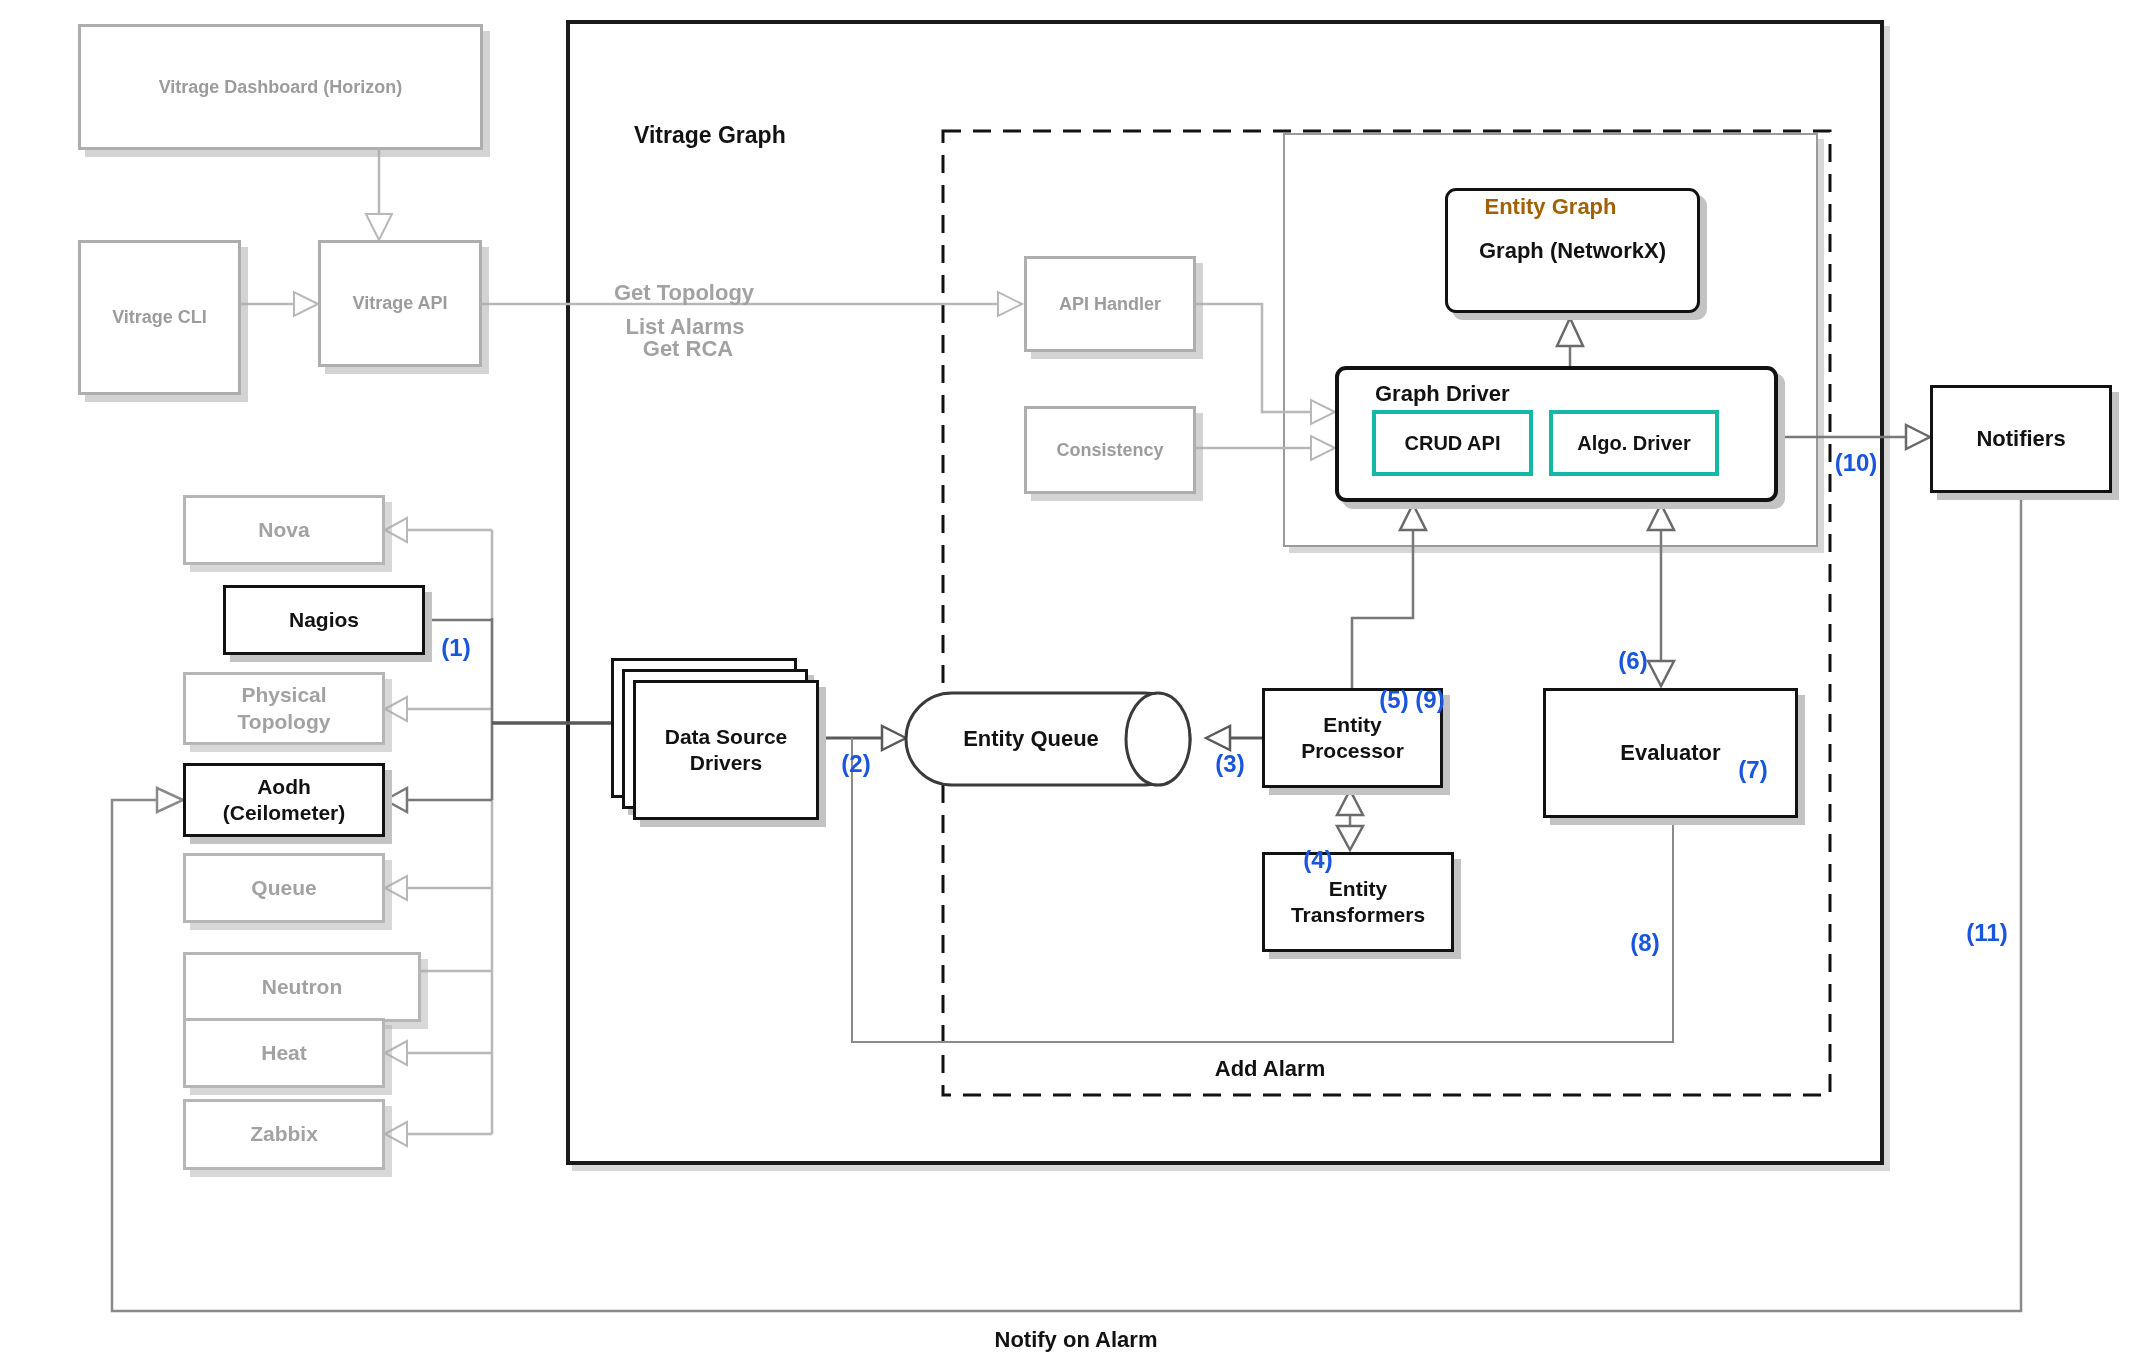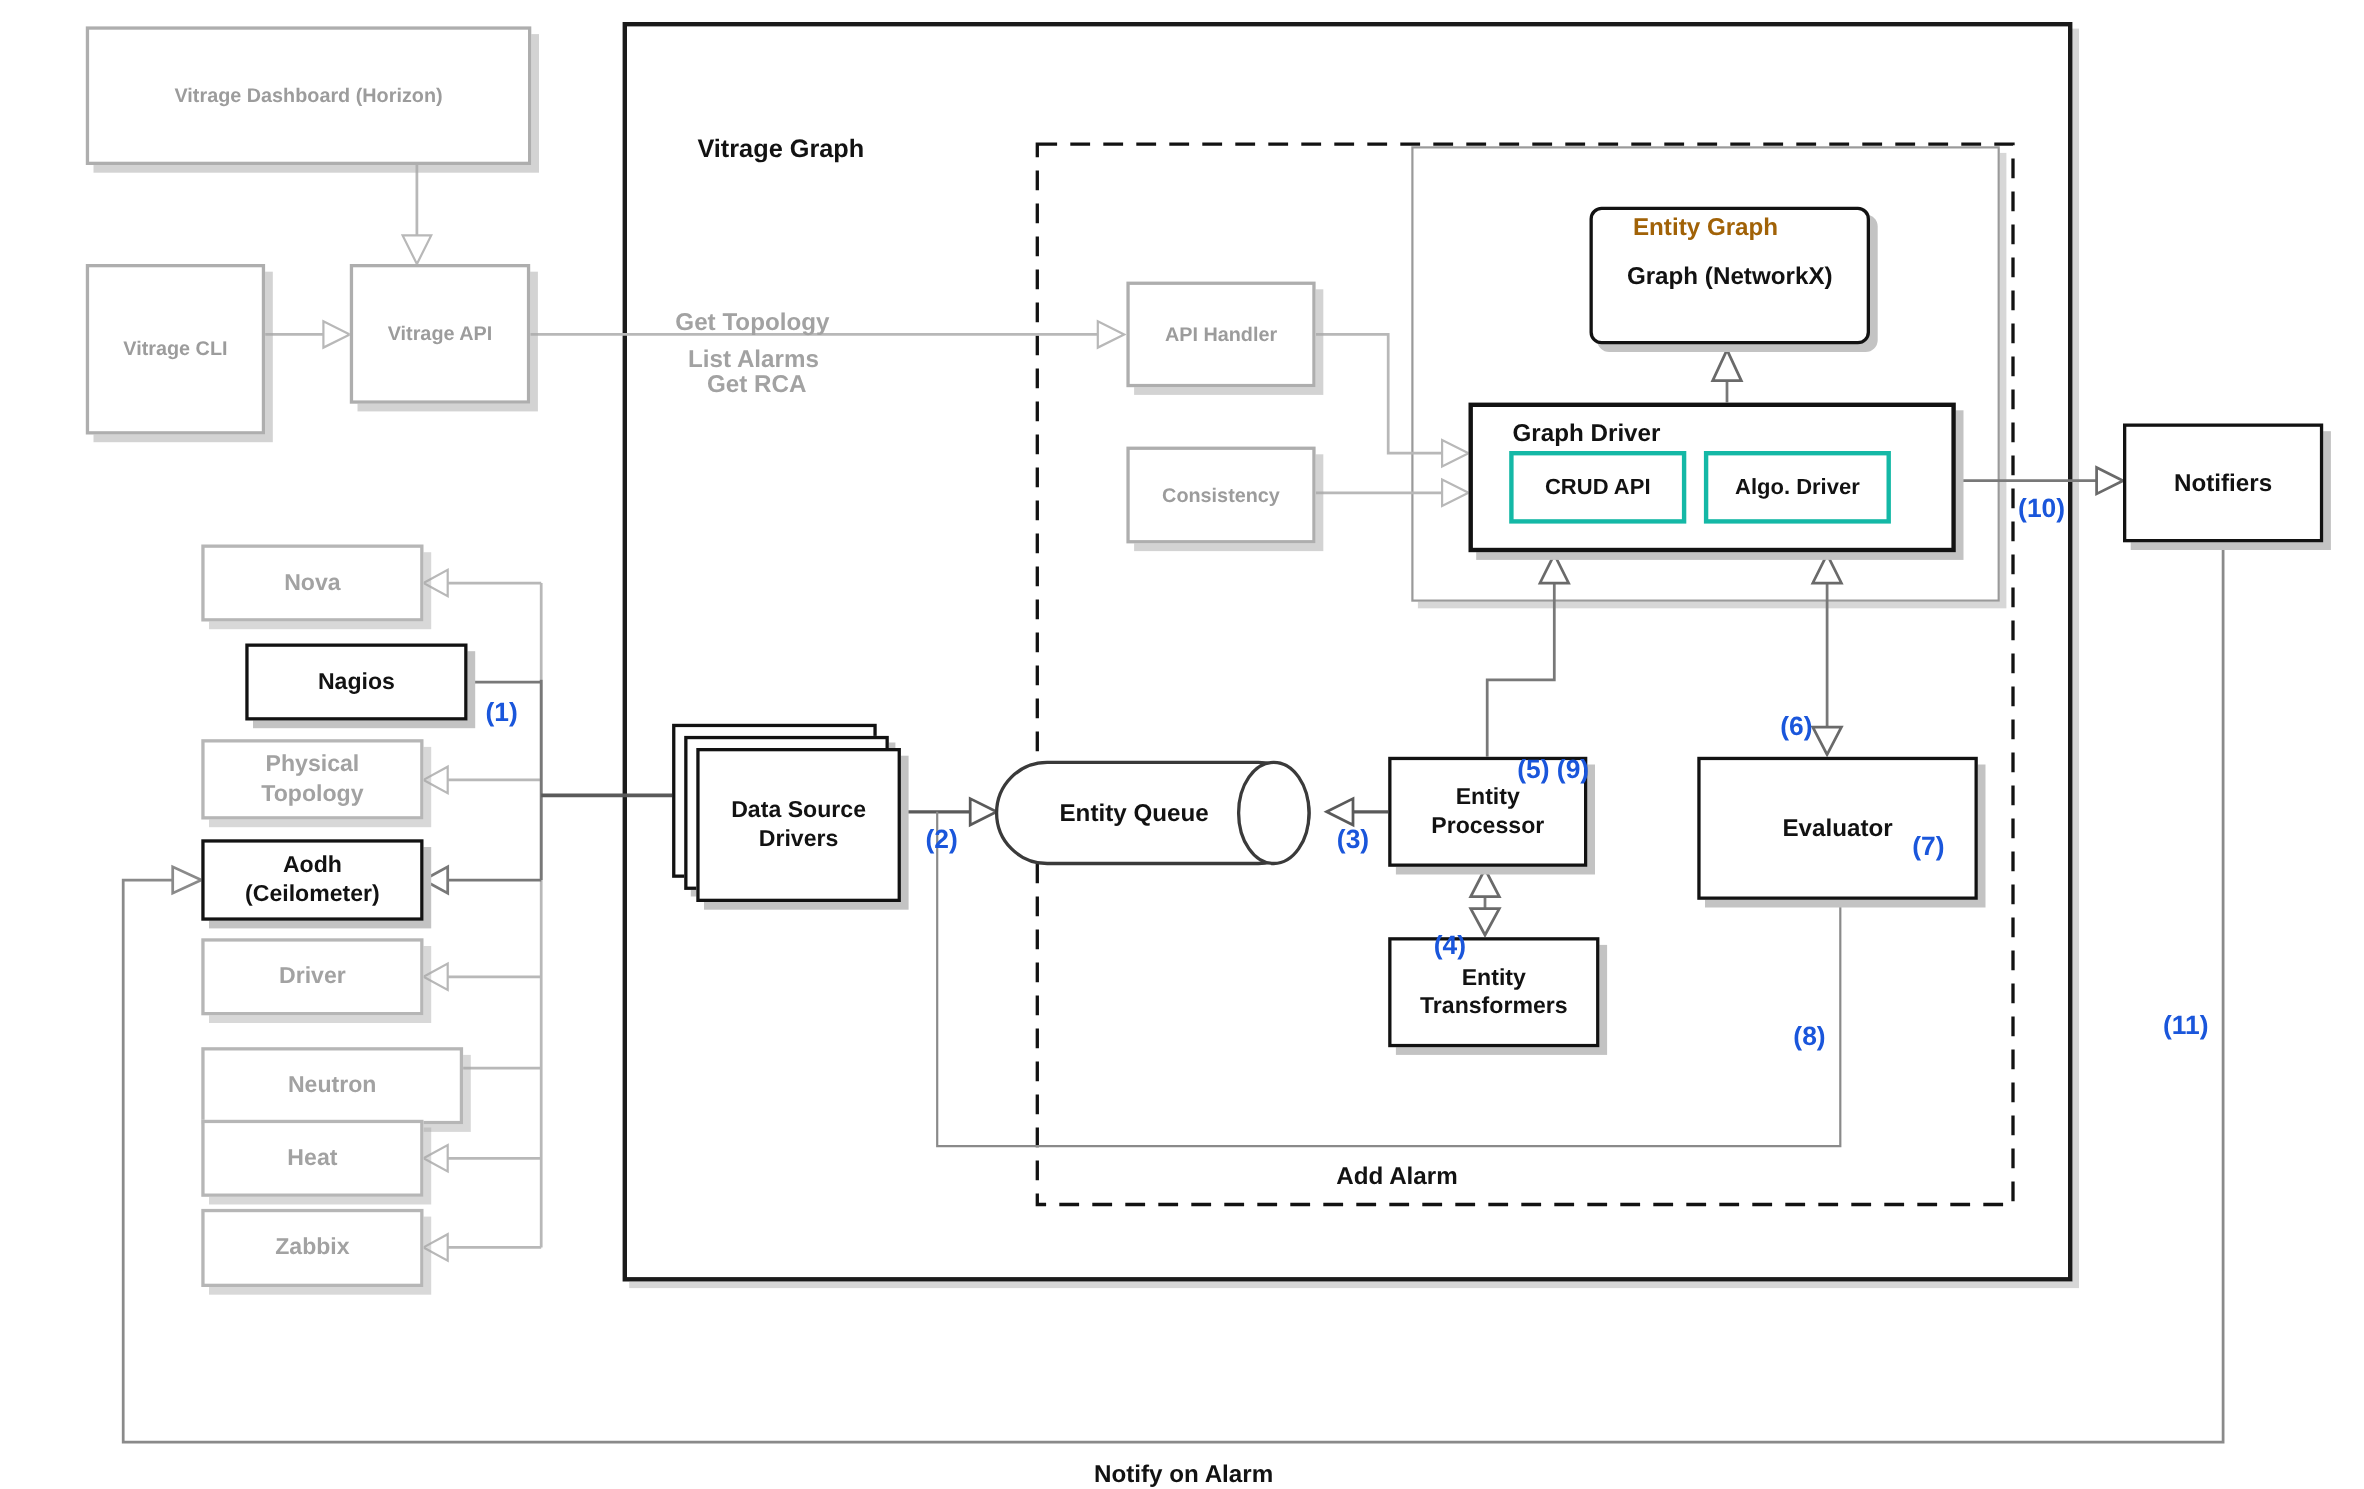--- a/index.html
+++ b/index.html
@@ -132,21 +132,21 @@
   <div class="box graybox z3" style="left:1024px;top:406px;width:172px;height:88px;">
     <span>Consistency</span>
   </div>
   <div class="box blackbox z3" style="left:1930px;top:385px;width:182px;height:108px;font-size:22px;">
     <span>Notifiers</span>
   </div>
 
   <div class="box blackbox z3" style="left:1445px;top:188px;width:255px;height:125px;font-size:22px;border-radius:11px;">
     <span>Graph (NetworkX)</span>
   </div>
-  <div class="box blackbox z3" style="left:1335px;top:366px;width:443px;height:136px;border-width:4px;justify-content:flex-start;align-items:flex-start;">
+  <div class="box blackbox z3" style="left:1335px;top:366px;width:443px;height:136px;border-width:4px;justify-content:flex-start;align-items:flex-start;border-radius:11px;">
     <span class="label" style="left:36px;top:10px;font-size:22px;color:#121212;">Graph Driver</span>
     <div class="box innerbox" style="left:33px;top:40px;width:161px;height:66px;">
       <span>CRUD API</span>
     </div>
     <div class="box innerbox" style="left:210px;top:40px;width:170px;height:66px;">
       <span>Algo. Driver</span>
     </div>
   </div>
 
   <div class="box blackbox z3" style="left:611px;top:658px;width:186px;height:140px;box-shadow:none;"></div>
@@ -180,21 +180,21 @@
   </div>
   <div class="box lightbox z3" style="left:183px;top:672px;width:202px;height:73px;">
     <span>Physical
 Topology</span>
   </div>
   <div class="box blackbox z3" style="left:183px;top:763px;width:202px;height:74px;">
     <span>Aodh
 (Ceilometer)</span>
   </div>
   <div class="box lightbox z3" style="left:183px;top:853px;width:202px;height:70px;">
-    <span>Driver</span>
+    <span>Queue</span>
   </div>
   <div class="box lightbox z3" style="left:183px;top:952px;width:238px;height:70px;">
     <span>Neutron</span>
   </div>
   <div class="box lightbox z3" style="left:183px;top:1018px;width:202px;height:70px;">
     <span>Heat</span>
   </div>
   <div class="box lightbox z3" style="left:183px;top:1099px;width:202px;height:71px;">
     <span>Zabbix</span>
   </div>

